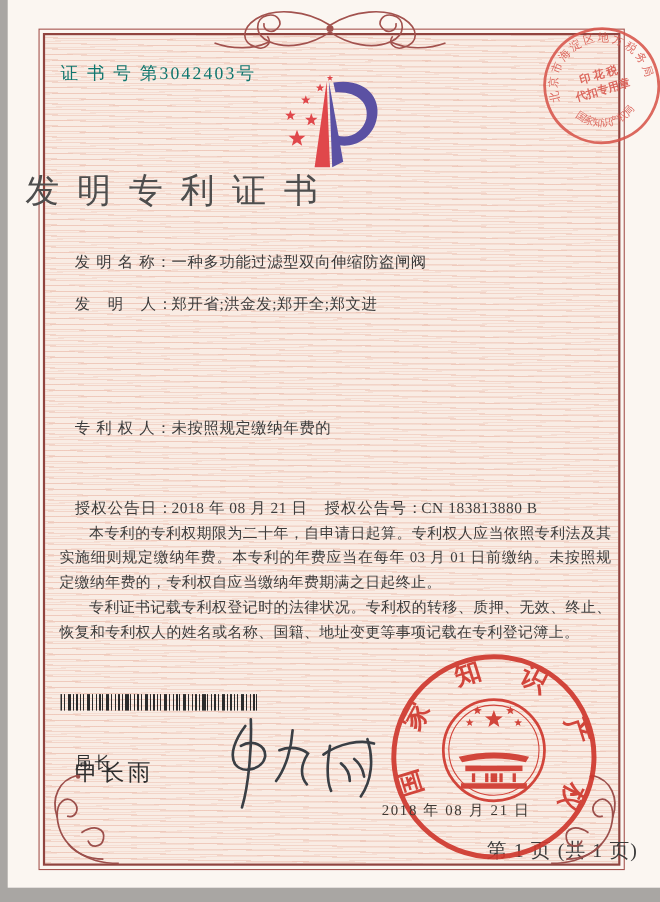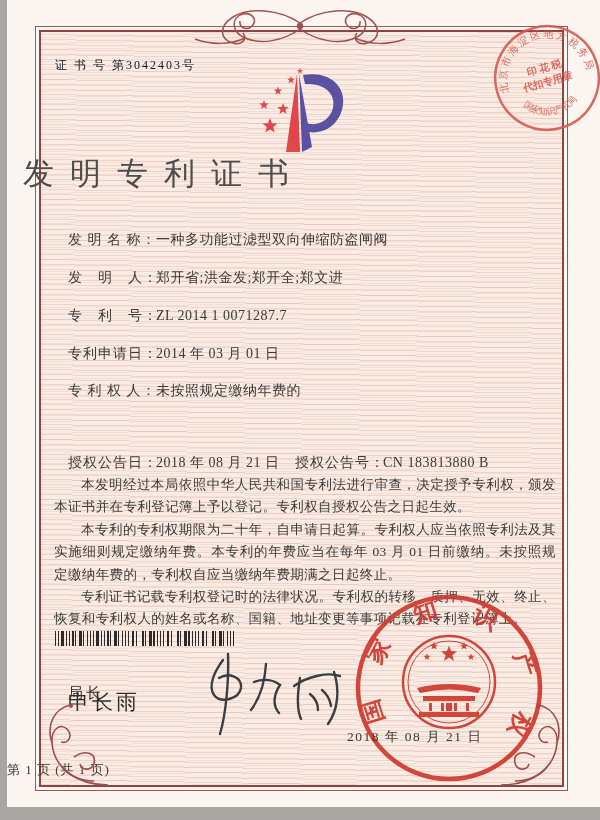--- a/index.html
+++ b/index.html
@@ -23,21 +23,21 @@
   .frame-outer{
     position:absolute;left:28px;top:26px;right:32px;bottom:16px;
     border:1px solid #a5544f;
   }
   .frame-inner{
     position:absolute;left:3px;top:3px;right:3px;bottom:3px;
     border:2px solid #91443f;
   }
   .cert-no{
     position:absolute;left:48px;top:57px;
-    font-size:12px;color:#0f172a;letter-spacing:2px;
+    font-size:16px;color:#0f766e;letter-spacing:2px;
   }
   .logo{position:absolute;left:246px;top:62px;width:100px;height:94px;}
   .title{
     position:absolute;left:0;right:0;top:153px;text-align:left;
     font-size:31px;color:#4e4e4e;letter-spacing:16px;text-indent:16px;
     font-weight:400;
   }
   .field-row{
     position:absolute;left:61px;right:40px;
     font-size:14px;color:#3b3b3b;line-height:20px;letter-spacing:.5px;
@@ -62,22 +62,22 @@
   }
   .director-title{position:absolute;left:61px;top:684px;font-size:15px;color:#2f2f2f;letter-spacing:3px;text-align:right;}
   .director-name {position:absolute;left:61px;top:688px;font-size:21px;color:#2f2f2f;letter-spacing:3px;}
   .signature{position:absolute;left:186px;top:648px;width:150px;height:92px;z-index:6;}
   .seal{position:absolute;left:344px;top:590px;width:196px;height:196px;z-index:5;opacity:.92;}
   .seal-date{
     position:absolute;left:340px;top:728px;z-index:7;
     font-size:13.5px;color:#3e3833;letter-spacing:1.5px;white-space:nowrap;
   }
   .footer{
-    position:absolute;left:0;right:20px;top:761px;text-align:left;
-    font-size:13px;color:#3b3b3b;letter-spacing:1px;
+    position:absolute;left:0;right:20px;top:761px;text-align:right;
+    font-size:18px;color:#3b3b3b;letter-spacing:1px;
   }
   .ornament{position:absolute;left:168px;top:5px;width:250px;height:46px;z-index:3;}
   .flourish{position:absolute;width:72px;height:92px;z-index:3;}
   .flourish.left {left:33px;top:697px;}
   .flourish.right{left:490px;top:697px;transform:scaleX(-1);}
   .tax-stamp{
     position:absolute;left:474px;top:12px;width:132px;height:132px;
     transform:rotate(-16deg);z-index:4;opacity:.88;
   }
   .seal-ring-text{font-size:24px;font-weight:bold;fill:#cf382e;}
@@ -162,35 +162,28 @@
   </svg>
 
   <div class="title">发明专利证书</div>
 
   <div class="field-row" style="top:230px">
     <span class="field-label">发 明 名 称：</span><span>一种多功能过滤型双向伸缩防盗闸阀</span>
   </div>
   <div class="field-row" style="top:268px">
     <span class="field-label">发　明　人：</span><span>郑开省;洪金发;郑开全;郑文进</span>
   </div>
-  <div class="field-row" style="top:306px">
-    <span class="field-label">专　利　号：</span><span>ZL 2014 1 0071287.7</span>
-  </div>
-  <div class="field-row" style="top:344px">
-    <span class="field-label">专利申请日：</span><span>2014 年 03 月 01 日</span>
-  </div>
   <div class="field-row" style="top:381px">
     <span class="field-label">专 利 权 人：</span><span>未按照规定缴纳年费的</span>
   </div>
   <div class="field-row" style="top:453px">
     <span class="pair-grant-date"><span class="field-label">授权公告日：</span><span>2018 年 08 月 21 日</span></span><span class="field-label">授权公告号：</span><span>CN 183813880 B</span>
   </div>
 
   <div class="paragraphs">
-    <p>本发明经过本局依照中华人民共和国专利法进行审查，决定授予专利权，颁发本证书并在专利登记簿上予以登记。专利权自授权公告之日起生效。</p>
     <p>本专利的专利权期限为二十年，自申请日起算。专利权人应当依照专利法及其实施细则规定缴纳年费。本专利的年费应当在每年 03 月 01 日前缴纳。未按照规定缴纳年费的，专利权自应当缴纳年费期满之日起终止。</p>
     <p>专利证书记载专利权登记时的法律状况。专利权的转移、质押、无效、终止、恢复和专利权人的姓名或名称、国籍、地址变更等事项记载在专利登记簿上。</p>
   </div>
 
   <div class="barcode"></div>
 
   <div class="director-title">局长</div>
   <div class="director-name">申长雨</div>
 
   <svg class="signature" viewBox="195 650 150 92">

